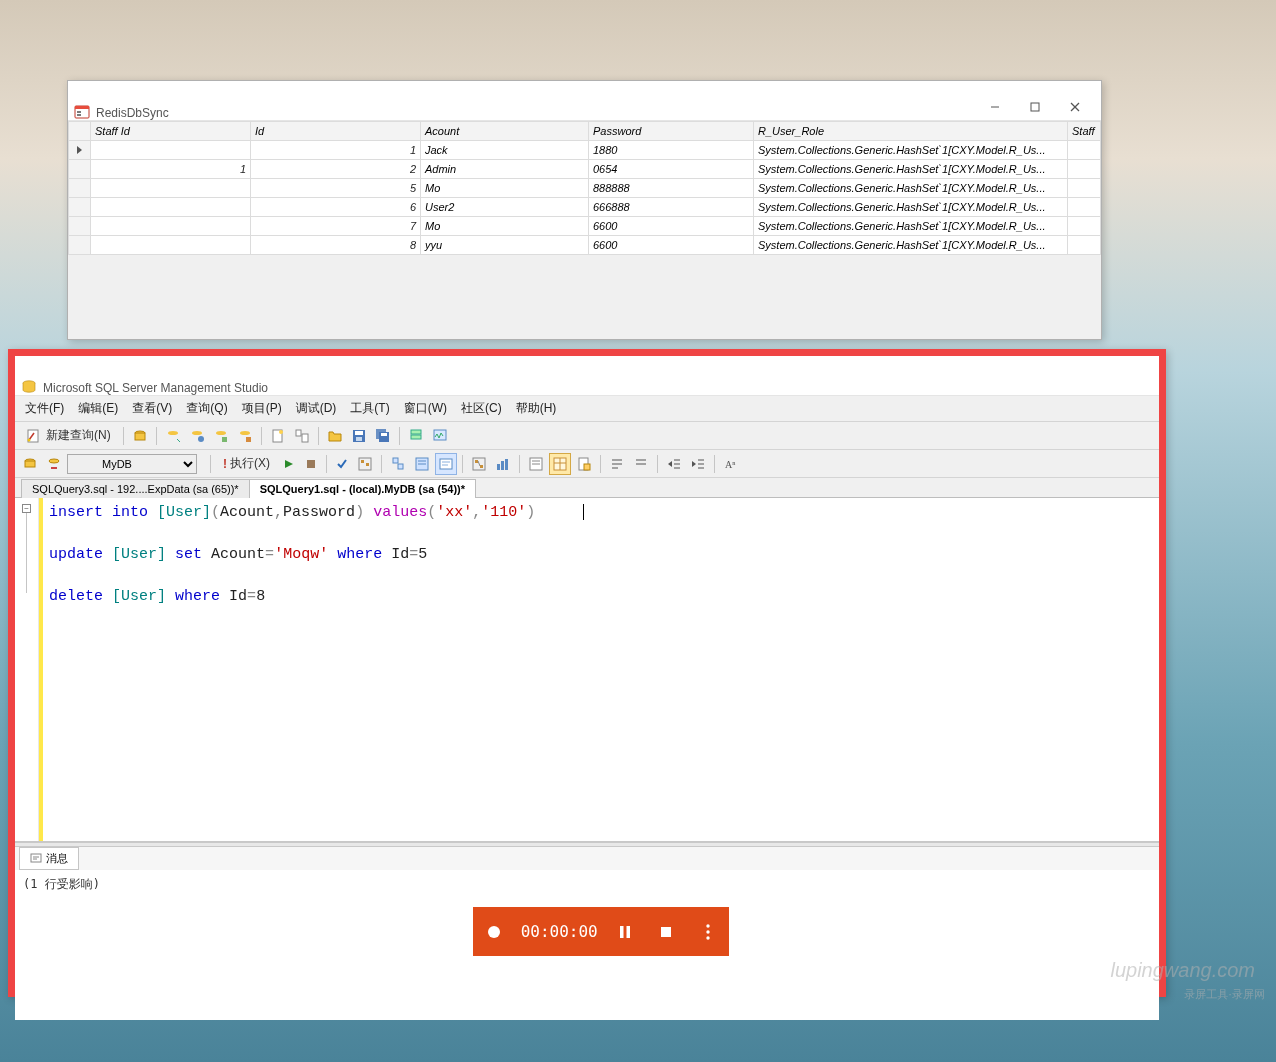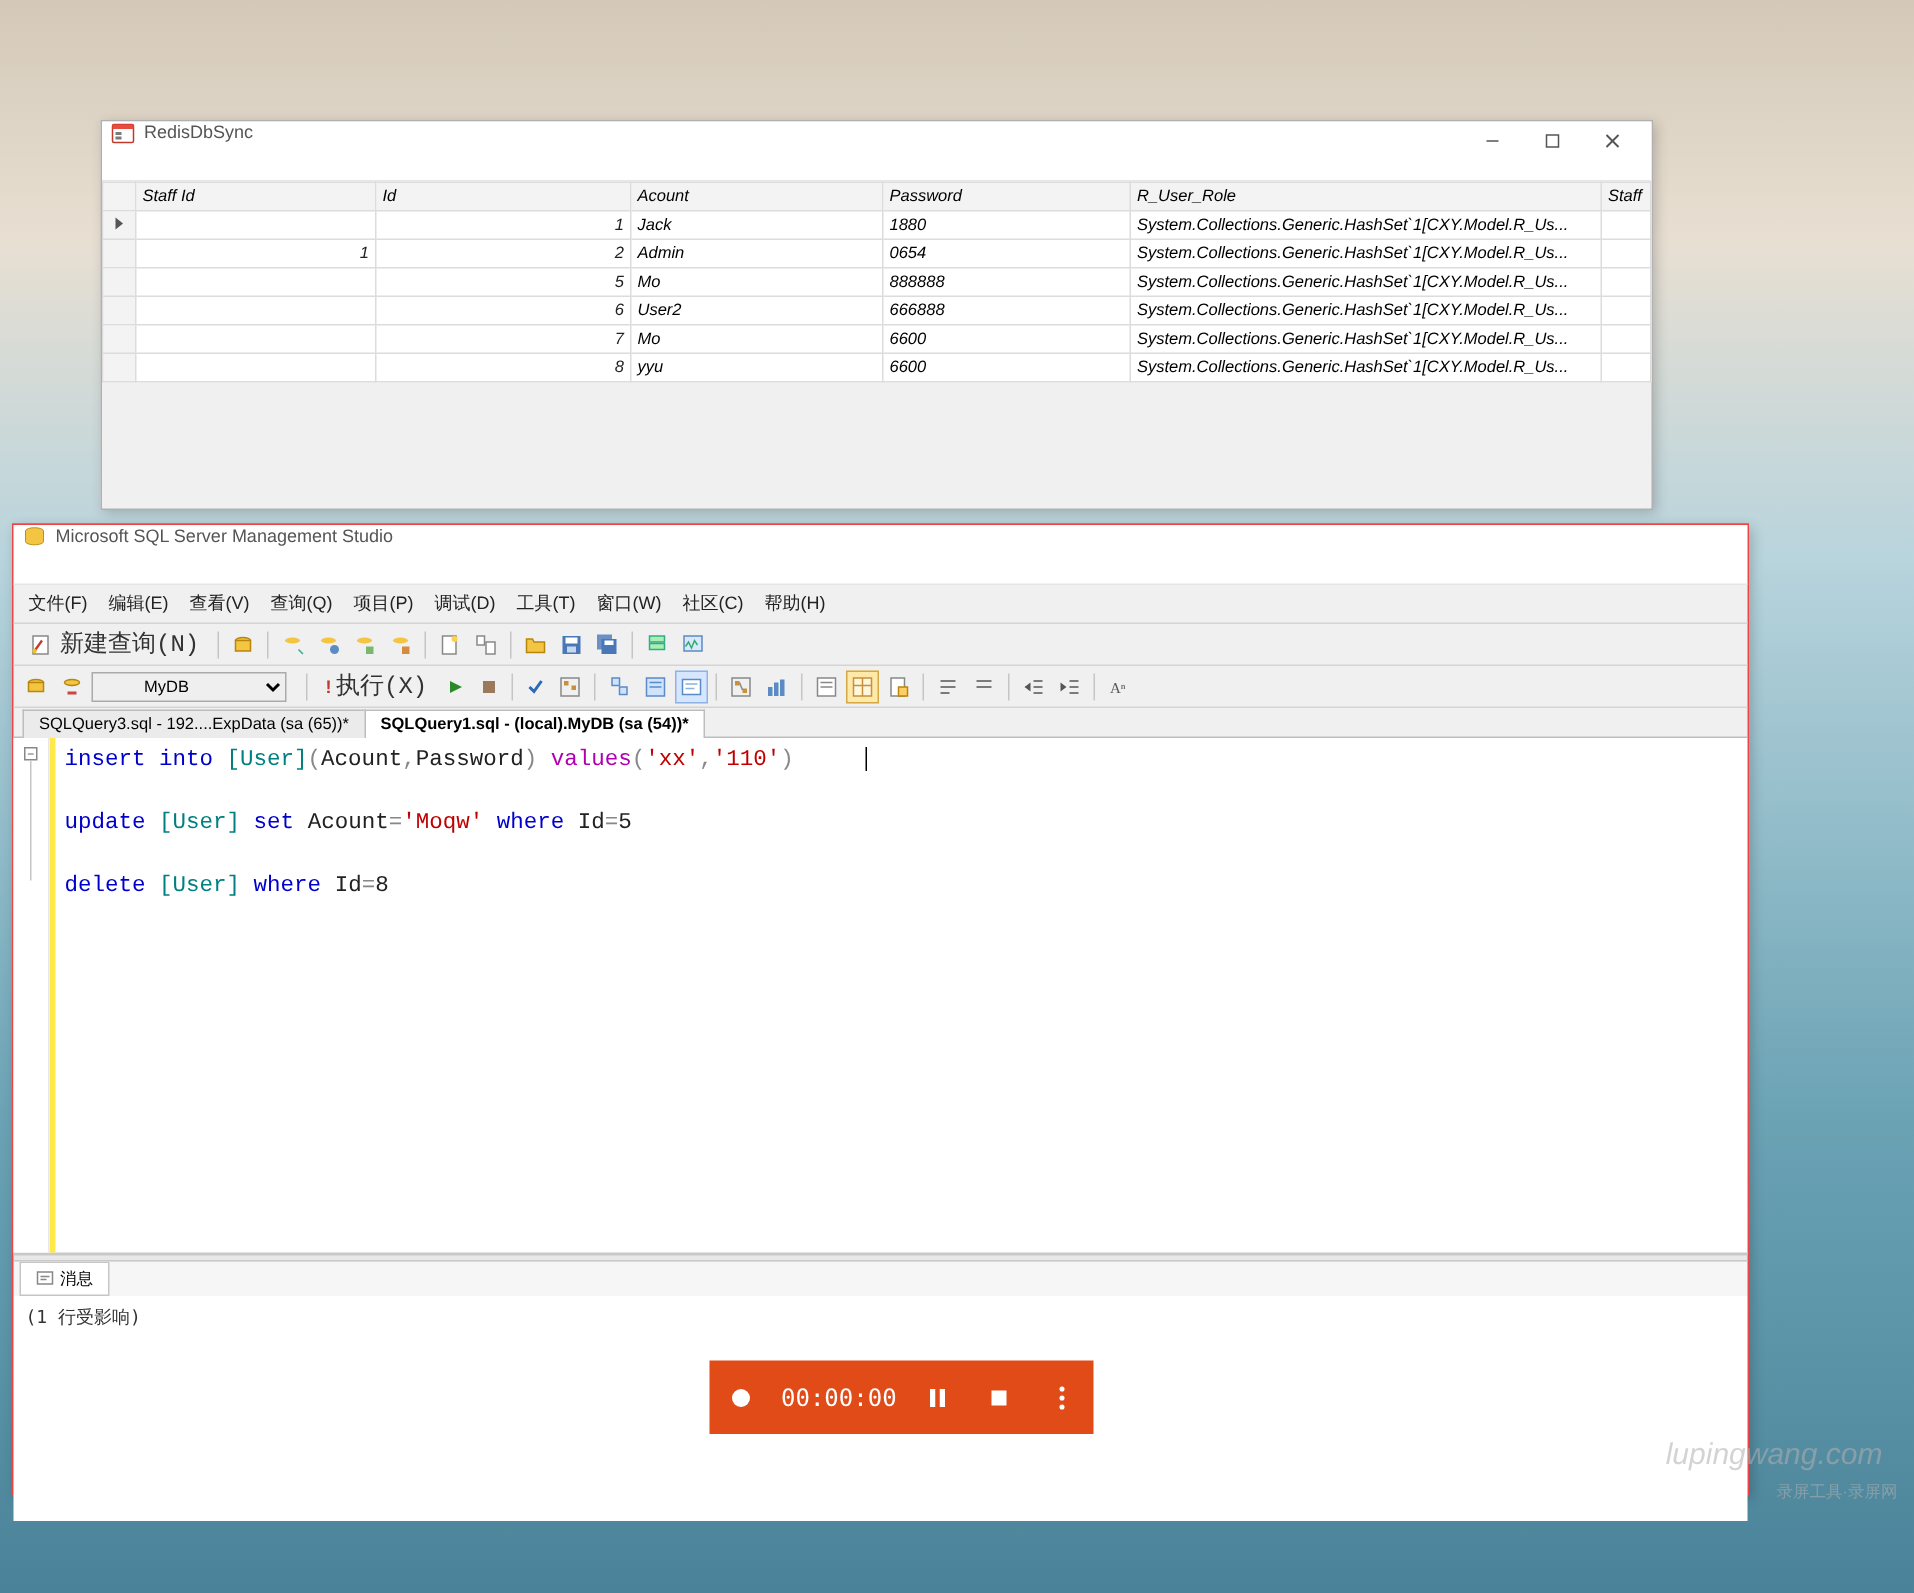--- a/index.html
+++ b/index.html
@@ -6,44 +6,44 @@
 body {
   font-family: "Microsoft YaHei", "Segoe UI", Tahoma, sans-serif;
   font-size: 12px;
   background: linear-gradient(180deg, #d4c9b8 0%, #e8dfd2 15%, #b8d4dd 35%, #6ba3b5 70%, #4a8399 100%);
   width: 1276px; height: 1062px; overflow: hidden; position: relative;
 }
 .window { position: absolute; background: #fff; border: 1px solid #b0b0b0; box-shadow: 2px 2px 8px rgba(0,0,0,.2); }
 
 
 #win1 { left: 67px; top: 80px; width: 1035px; height: 260px; background: #f0f0f0; }
-.titlebar { height: 40px; background: #fff; display: flex; align-items: flex-start; padding: 0 6px; border-bottom: 1px solid #e5e5e5; }
+.titlebar { height: 40px; background: #fff; display: flex; align-items: flex-end; padding: 0 6px; border-bottom: 1px solid #e5e5e5; }
 .titlebar .appicon { width: 16px; height: 16px; margin-right: 6px; display: inline-flex; }
 .titlebar .title { flex: 1; color: #555; font-size: 12px; }
 .titlebar .ctrl { width: 40px; height: 26px; display: flex; align-items: center; justify-content: center; color: #666; }
 
 .grid { width: 100%; border-collapse: collapse; background: #fff; table-layout: fixed; }
 .grid th, .grid td { border: 1px solid #dcdcdc; height: 19px; padding: 0 4px; font-size: 11px; text-align: left; white-space: nowrap; overflow: hidden; text-overflow: ellipsis; font-style: italic; }
 .grid th { background: #f3f3f3; font-weight: normal; }
 .grid .rowhdr { width: 22px; background: #f3f3f3; text-align: center; }
 .grid .num { text-align: right; }
 .rowind { width:0;height:0;border-top:4px solid transparent;border-bottom:4px solid transparent;border-left:5px solid #555;display:inline-block; }
 
 
-#win2 { left: 8px; top: 349px; width: 1158px; height: 648px; background: #14b8a6; border: 1px solid #ef4444; }
+#win2 { left: 8px; top: 349px; width: 1158px; height: 648px; background: #a16207; border: 7px solid #ef4444; }
 #win2 .titlebar { background: #fff; }
 .mnbar { background: #f0f0f0; display: flex; padding: 2px 4px; gap: 2px; border-bottom: 1px solid #d4d4d4; }
 .mnbar .mi { padding: 2px 6px; font-size: 12px; color: #222; }
 
 .tbar { background: #f0f0f0; display: flex; align-items: center; padding: 2px 4px; gap: 2px; border-bottom: 1px solid #d4d4d4; height: 28px; }
 .tbar .btn { min-width: 20px; height: 22px; display: inline-flex; align-items: center; justify-content: center; padding: 0 2px; border: 1px solid transparent; }
 .tbar .sep { width: 1px; height: 18px; background: #c5c5c5; margin: 0 3px; }
 .tbar select { height: 20px; font-size: 11px; border: 1px solid #aaa; }
 .db-combo { width: 130px; padding-left: 30px; }
-.tbar .lbl { font-size: 16px; color: #333; font-family: Liberation Mono, monospace; }
+.tbar .lbl { font-size: 12px; color: #333; }
 
 .tabs { background: #f0f0f0; display: flex; padding-left: 6px; border-bottom: 1px solid #bdbdbd; }
 .tabs .tab { border: 1px solid #bdbdbd; border-bottom: none; padding: 3px 10px; font-size: 11px; background: #ebebeb; margin-right: -1px; position: relative; top: 1px; }
 .tabs .tab.active { background: #fff; font-weight: bold; }
 
 .editor { background: #fff; position: relative; height: 344px; border-bottom: 1px solid #c8c8c8; display:flex; }
 .gutter { width: 24px; border-right: 1px solid #e8e8e8; background: #fff; position: relative; }
 .gutter .fold { position: absolute; left: 7px; width: 9px; height: 9px; border: 1px solid #888; background: #fff; font-size: 8px; line-height: 7px; text-align: center; color: #555; }
 .gutter .line { position: absolute; left: 11px; width: 1px; background: #c5c5c5; }
 .edge { width: 4px; background: #ffe84a; }

